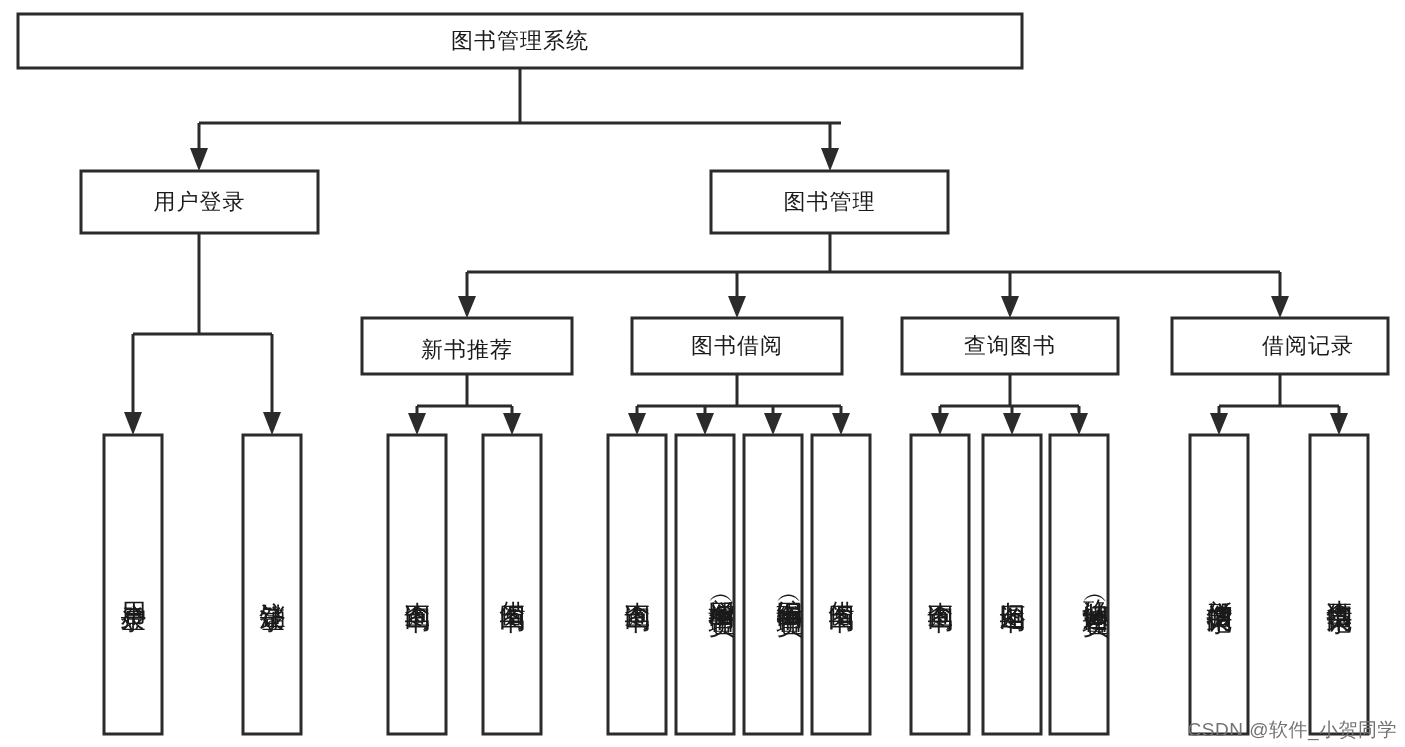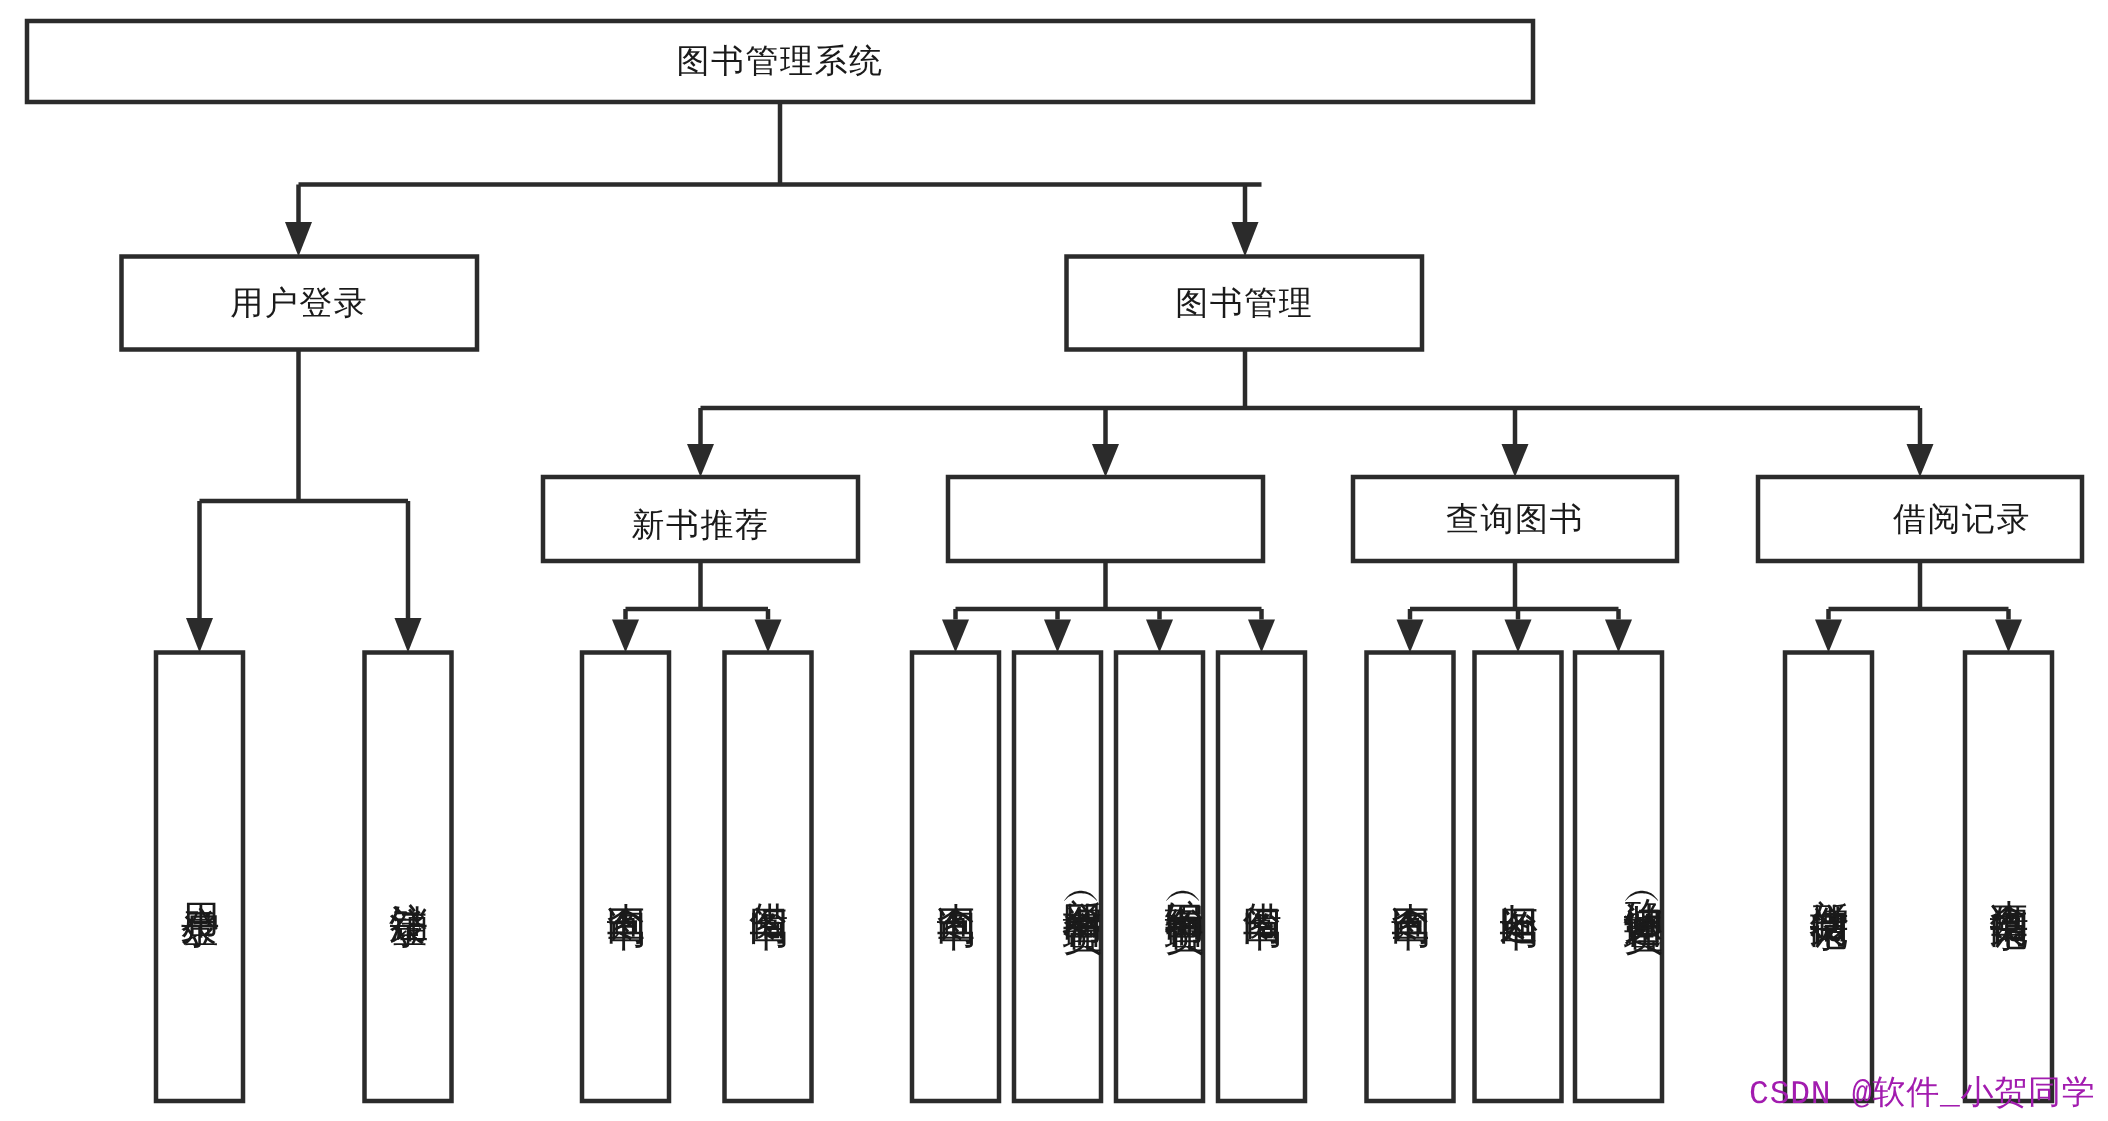--- a/index.html
+++ b/index.html
@@ -67,23 +67,23 @@
     white-space: normal;
   }
   .node-label.vertical.topset {
     align-items: flex-start;
     padding-top: 4px;
   }
   .watermark {
     position: absolute;
     right: 8px;
     bottom: 4px;
-    font-size: 22px;
-    color: #a21caf;
-    font-family: Liberation Mono, monospace;
+    font-size: 19px;
+    color: #737373;
+    font-family: Liberation Sans, sans-serif;
     letter-spacing: 0.5px;
     white-space: nowrap;
   }
 </style>
 </head>
 <body>
 
 <div id="diagram-root">
 
   <svg class="diagram-canvas" viewBox="0 0 1405 747" xmlns="http://www.w3.org/2000/svg">
@@ -189,20 +189,21 @@
       <polygon class="arrow-head" points="1330,413 1348,413 1339,435"></polygon>
     </g>
   </svg>
 
   <div class="node-label horizontal" style="left:18px; top:14px; width:1004px; height:54px;">图书管理系统</div>
 
   <div class="node-label horizontal" style="left:81px; top:171px; width:237px; height:62px;">用户登录</div>
   <div class="node-label horizontal" style="left:711px; top:171px; width:237px; height:62px;">图书管理</div>
 
   <div class="node-label horizontal" style="left:362px; top:322px; width:210px; height:56px;">新书推荐</div>
+  <div class="node-label horizontal" style="left:632px; top:318px; width:210px; height:56px;">图书借阅</div>
   <div class="node-label horizontal" style="left:902px; top:318px; width:216px; height:56px;">查询图书</div>
   <div class="node-label horizontal" style="left:1204px; top:318px; width:208px; height:56px;">借阅记录</div>
 
   <div class="node-label vertical" style="left:104px; top:435px; width:58px; height:299px;">用户登录</div>
   <div class="node-label vertical" style="left:243px; top:435px; width:58px; height:299px;">注销登录</div>
 
   <div class="node-label vertical" style="left:388px; top:435px; width:58px; height:299px;">查询图书</div>
   <div class="node-label vertical" style="left:483px; top:435px; width:58px; height:299px;">借阅图书</div>
 
   <div class="node-label vertical" style="left:608px; top:435px; width:58px; height:299px;">查询图书</div>

